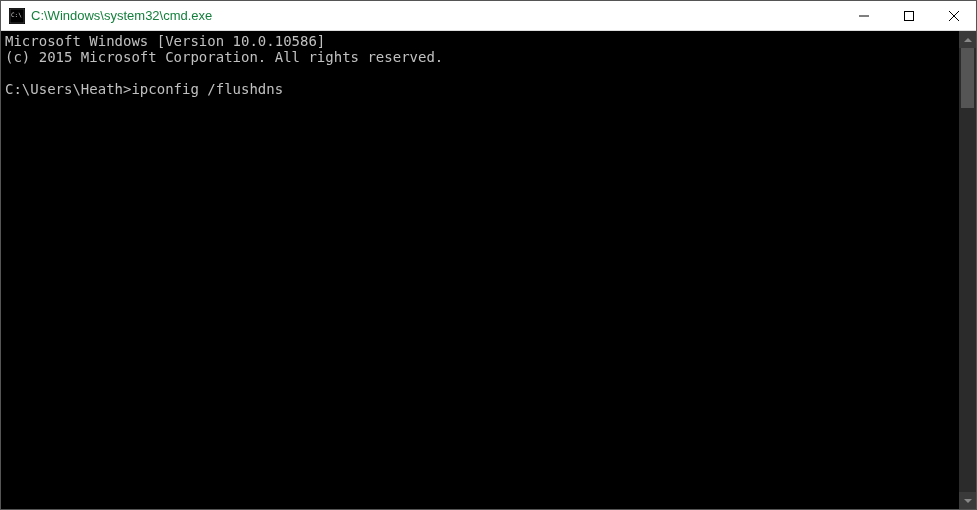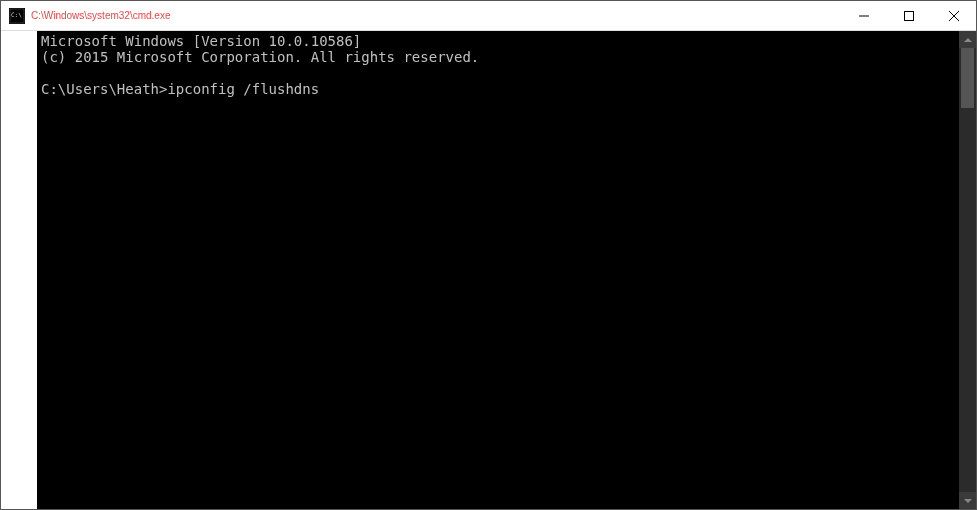--- a/index.html
+++ b/index.html
@@ -29,22 +29,22 @@
       border-bottom: 1px solid #ddd;
     }
     .titlebar-icon {
       width: 16px;
       height: 16px;
       margin-left: 8px;
       margin-right: 6px;
       flex-shrink: 0;
     }
     .titlebar-title {
-      font-size: 10px;
-      color: #ef4444;
+      font-size: 13px;
+      color: #15803d;
       flex: 1;
     }
     .window-controls {
       display: flex;
       height: 100%;
     }
     .window-control {
       width: 45px;
       height: 100%;
       display: flex;
@@ -54,21 +54,20 @@
     }
     .window-control svg {
       width: 10px;
       height: 10px;
     }
     .console-area {
       flex: 1;
       display: flex;
       background: #fdba74;
       position: relative;
-      margin-left: 36px;
     }
     .console {
       flex: 1;
       background: #000;
       color: #c0c0c0;
       font-family: Consolas, "Lucida Console", monospace;
       font-size: 14px;
       line-height: 16px;
       padding: 2px 4px;
       white-space: pre;

